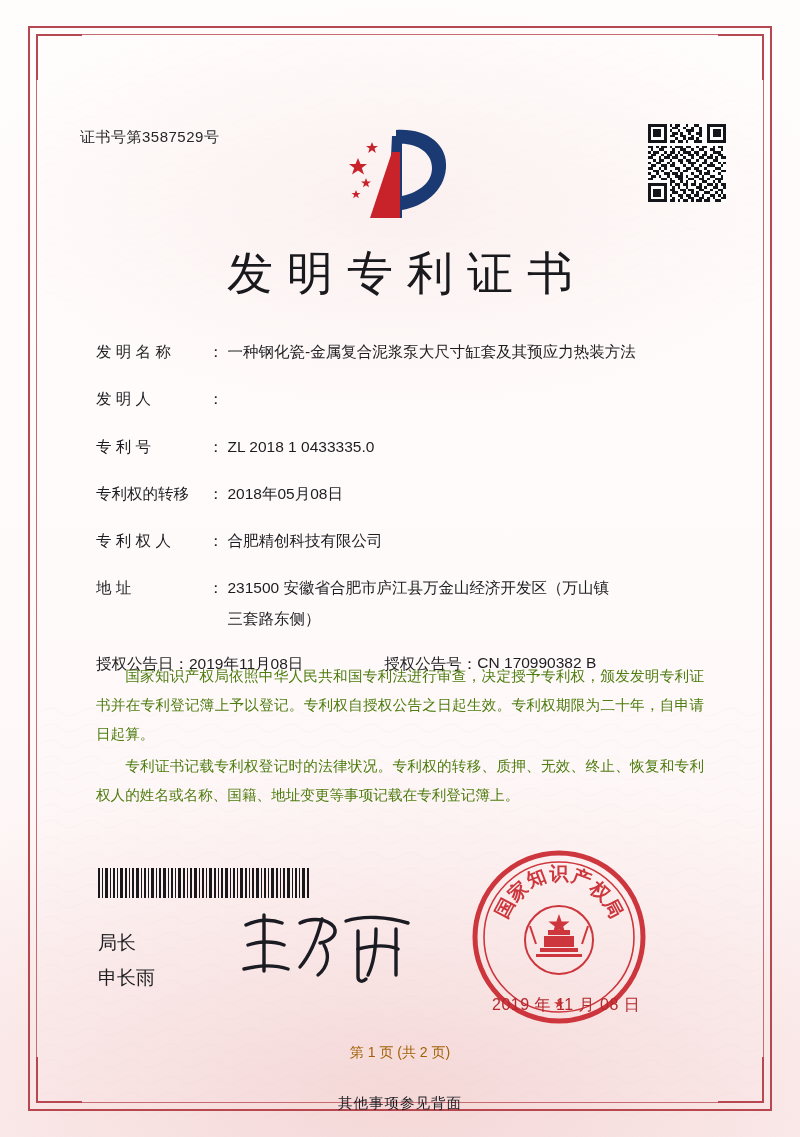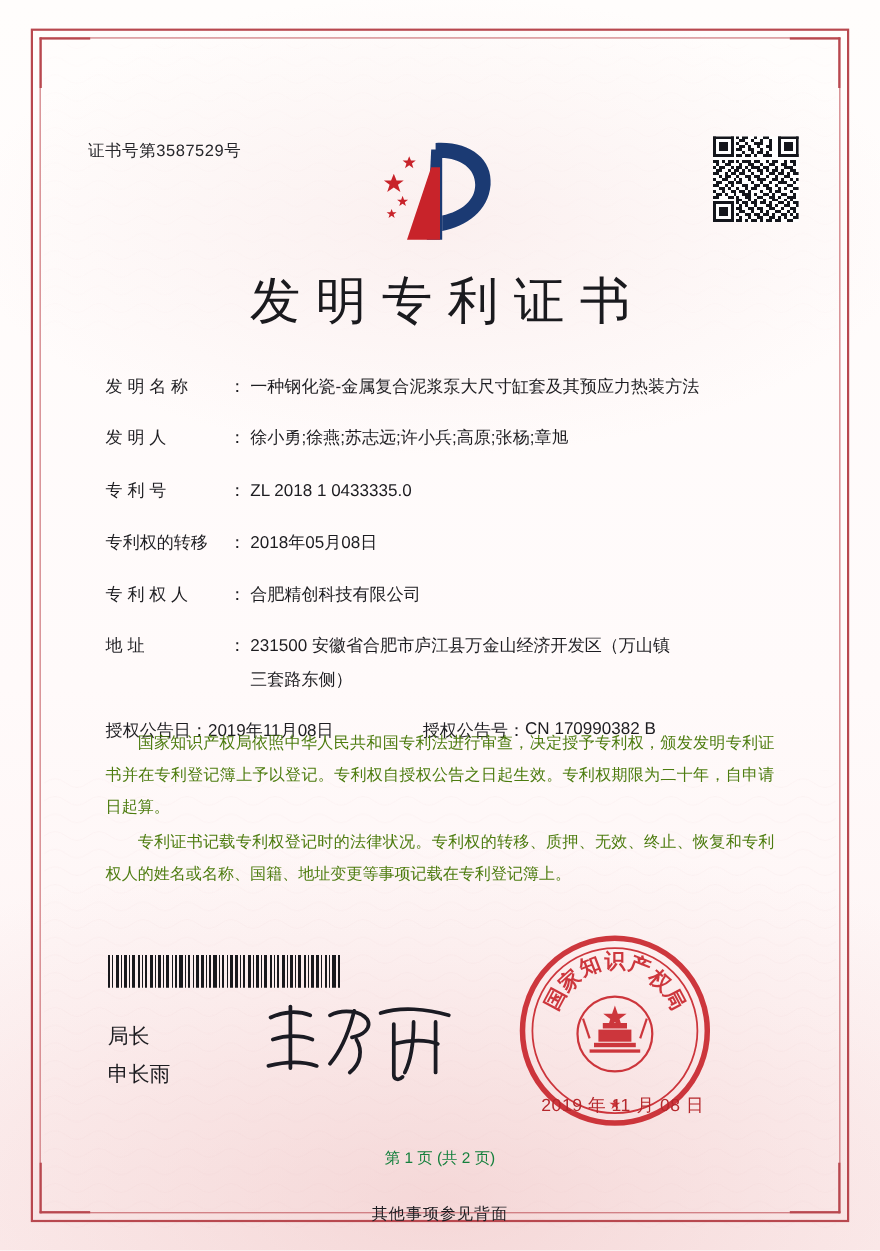--- a/index.html
+++ b/index.html
@@ -176,21 +176,21 @@
     font-size: 16px;
     color: #b5282c;
     letter-spacing: 0.5px;
   }
 
   .page-num {
     position: absolute;
     left: 0; right: 0; top: 1044px;
     text-align: center;
     font-size: 14px;
-    color: #15803d;
+    color: #a16207;
   }
   .footer-note {
     position: absolute;
     left: 0; right: 0; top: 1094px;
     text-align: center;
     font-size: 14.5px;
     color: #1d1d21;
     letter-spacing: 1px;
   }
 </style>
@@ -461,21 +461,20 @@
 
   <div class="fields">
     <div class="field-row">
       <span class="field-label">发 明 名 称</span>
       <span class="field-colon">：</span>
       <span class="field-value">一种钢化瓷-金属复合泥浆泵大尺寸缸套及其预应力热装方法</span>
     </div>
     <div class="field-row">
       <span class="field-label">发 明 人</span>
       <span class="field-colon">：</span>
-      <span class="field-value">徐小勇;徐燕;苏志远;许小兵;高原;张杨;章旭</span>
     </div>
     <div class="field-row">
       <span class="field-label">专 利 号</span>
       <span class="field-colon">：</span>
       <span class="field-value">ZL 2018 1 0433335.0</span>
     </div>
     <div class="field-row">
       <span class="field-label">专利权的转移</span>
       <span class="field-colon">：</span>
       <span class="field-value">2018年05月08日</span>

